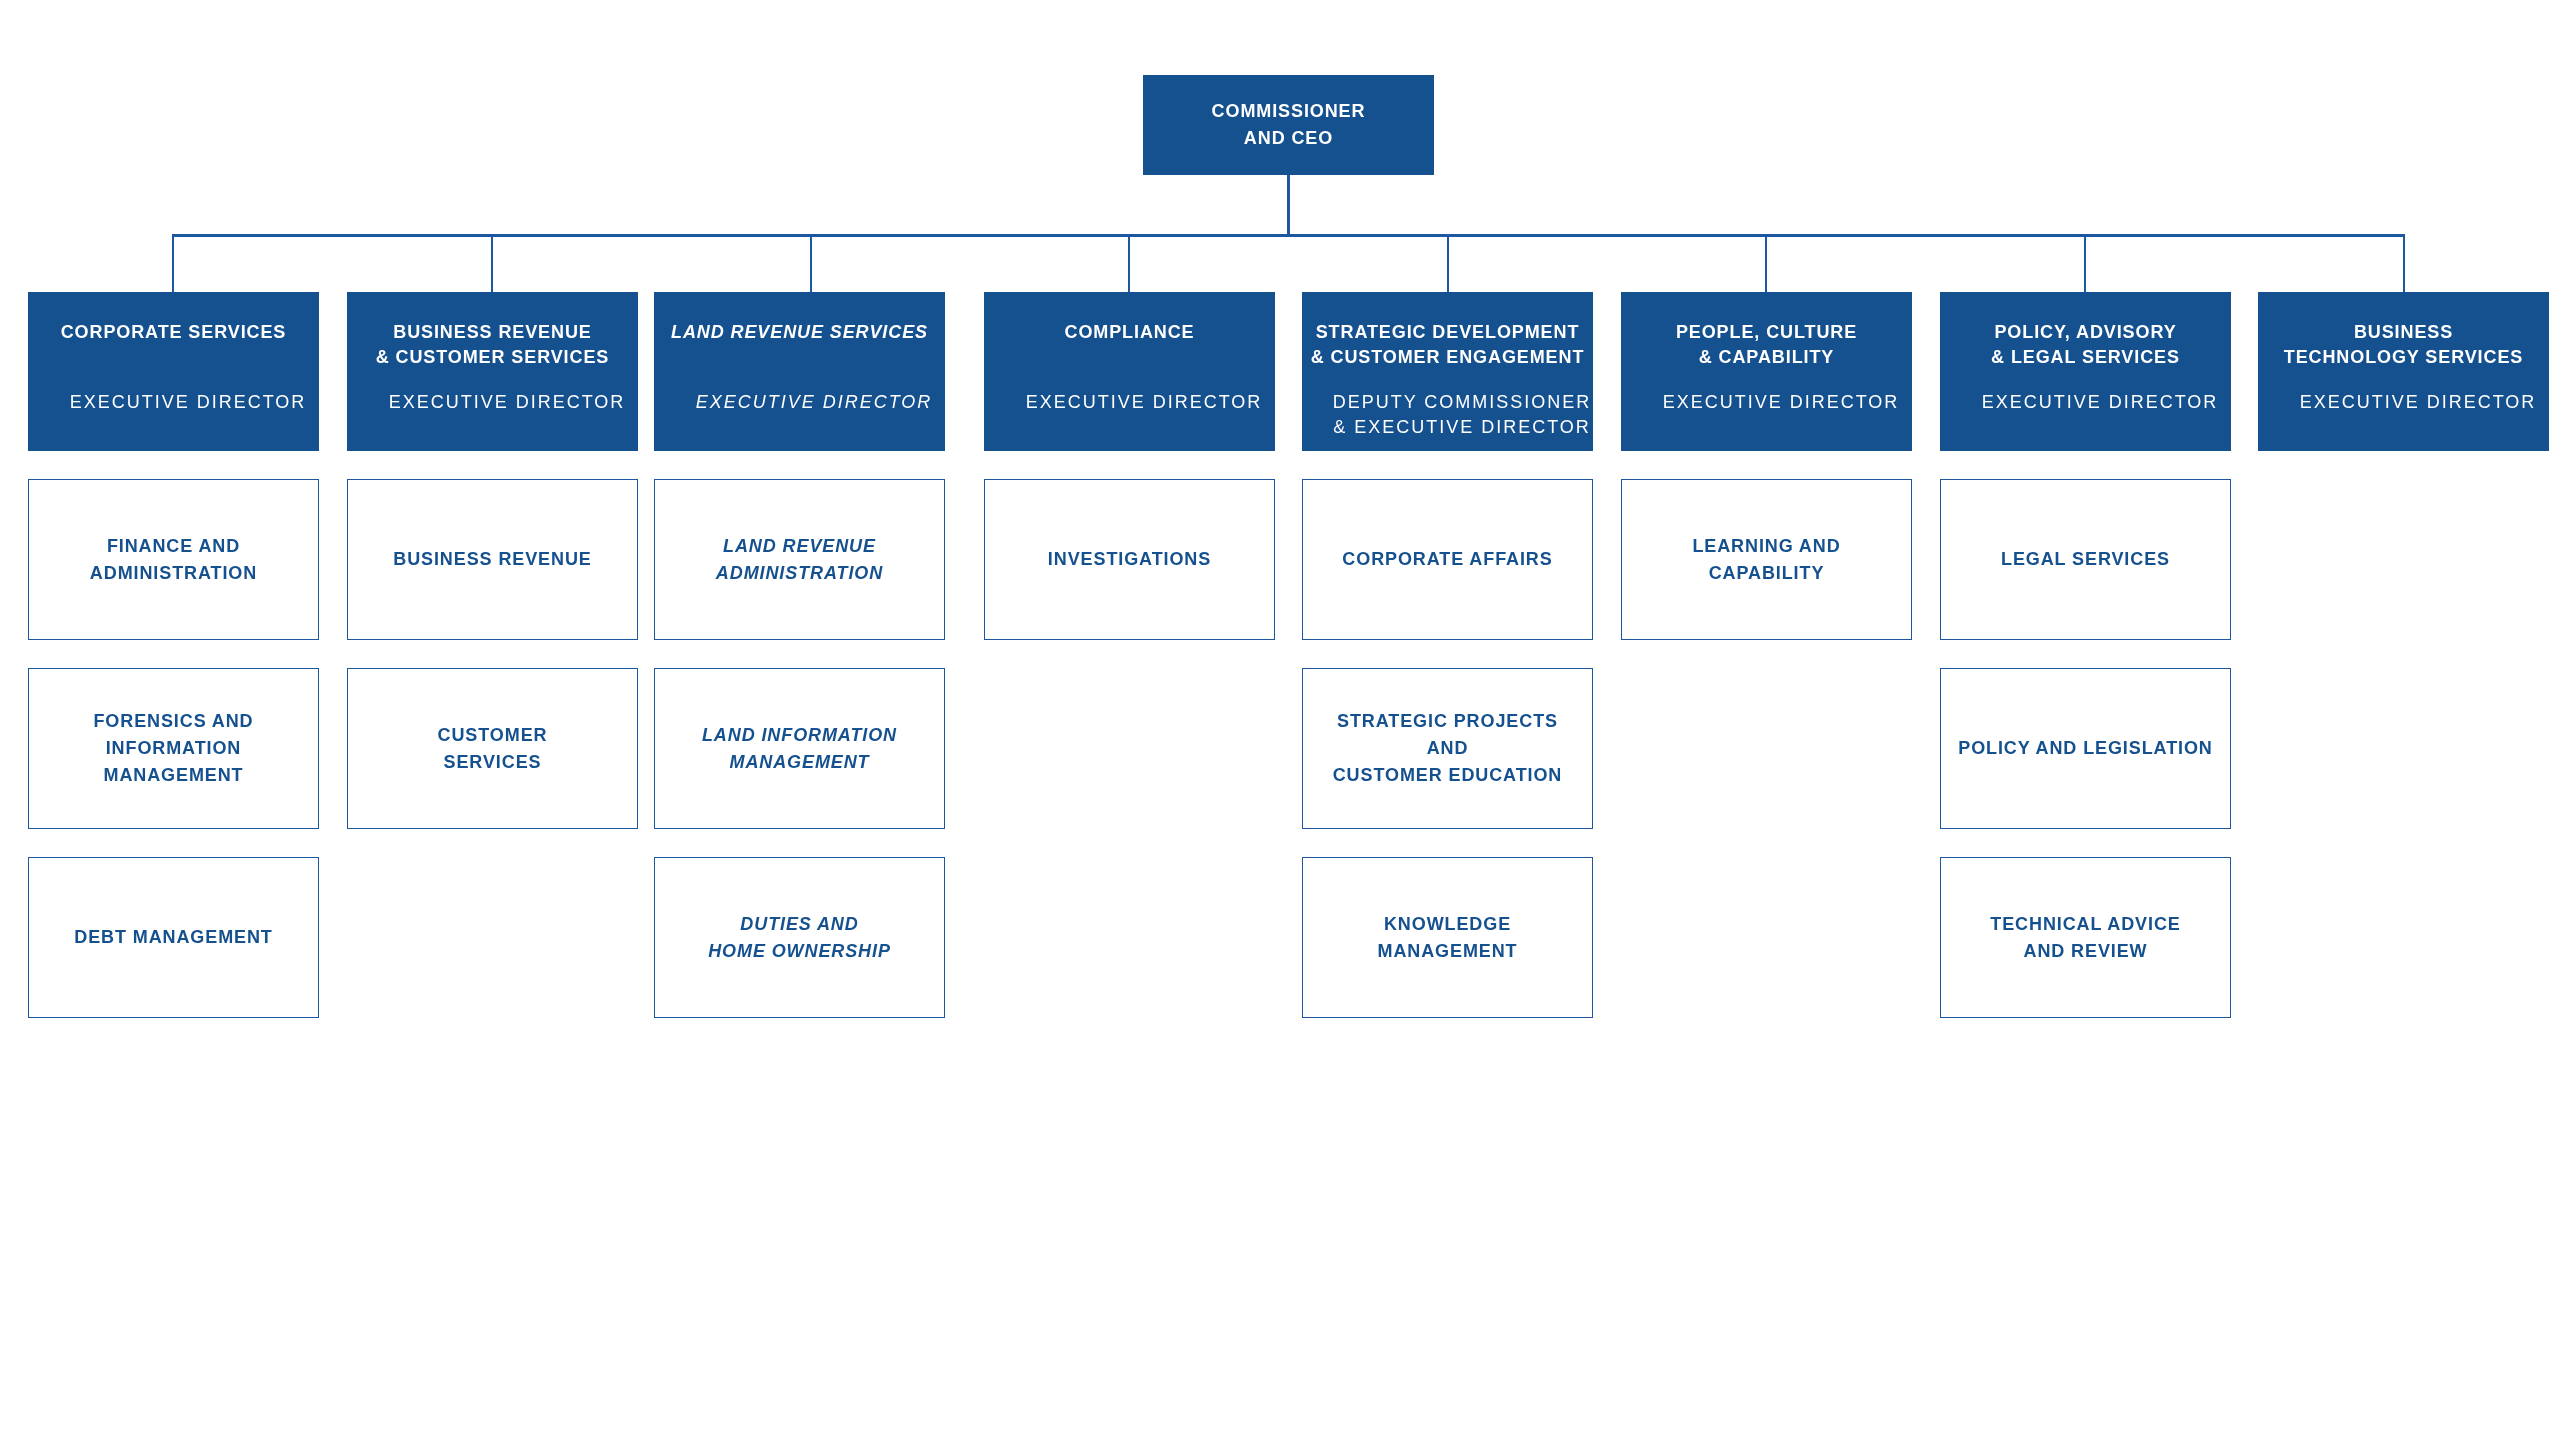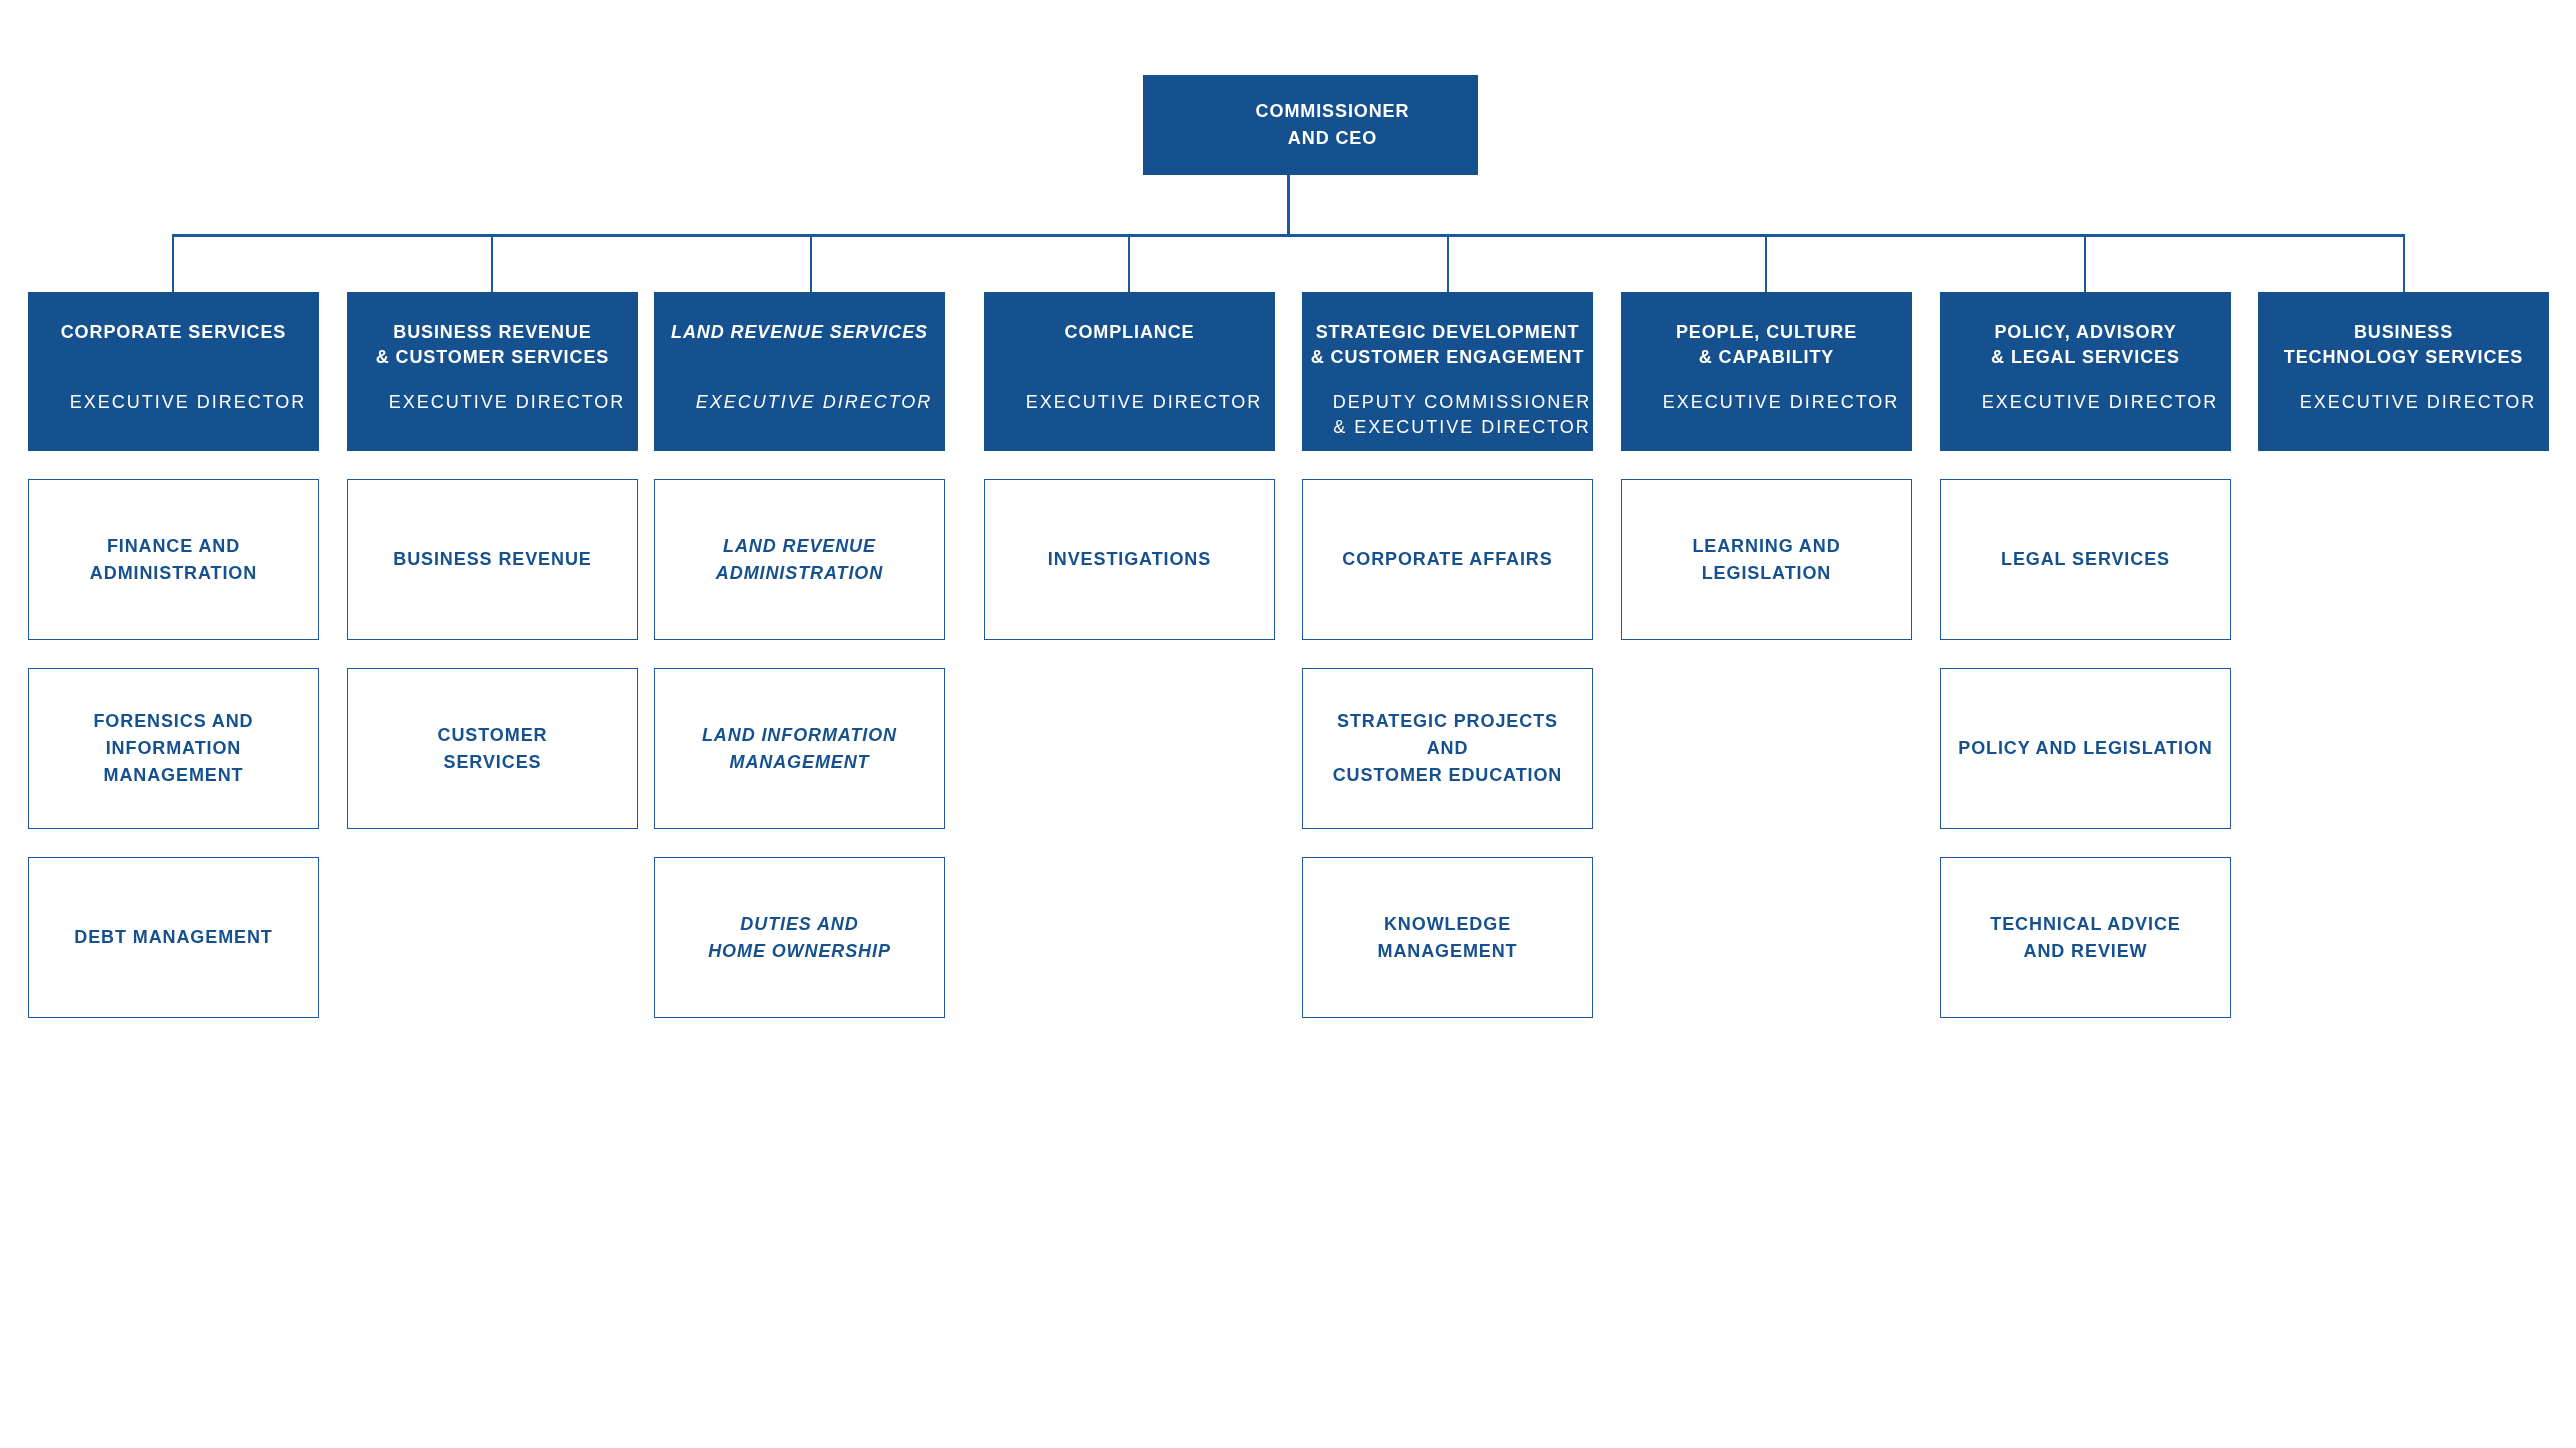--- a/index.html
+++ b/index.html
@@ -10,21 +10,21 @@
   }
   html,body{margin:0;padding:0;background:var(--bg);}
   body{font-family:"Liberation Sans",sans-serif;}
   .chart{position:relative;width:2576px;height:1448px;background:var(--bg);overflow:hidden;}
 
   
   .ceo-box{
     position:absolute;left:1143px;top:75px;width:291px;height:100px;
     background:var(--blue);color:var(--text-on-blue);
     display:flex;flex-direction:column;align-items:center;justify-content:center;
-    text-align:center;font-weight:bold;font-size:18px;line-height:27px;letter-spacing:0.9px;padding-left:44px;
+    text-align:center;font-weight:bold;font-size:18px;line-height:27px;letter-spacing:0.9px;
   }
 
   
   .connector{position:absolute;background:var(--line);}
   .drop{left:1287px;top:175px;width:2.7px;height:62px;}
   .hline{left:172px;top:234px;width:2233px;height:2.7px;}
   .stub{width:1.8px;top:236px;height:56px;}
 
   
   .column{position:absolute;top:292px;width:238px;}
@@ -164,21 +164,21 @@
       <div class="dept-title">
           <div>PEOPLE, CULTURE</div>
           <div>&amp; CAPABILITY</div>
         </div>
       <div class="dept-subtitle">
           <div>EXECUTIVE DIRECTOR</div>
         </div>
     </div>
       <div class="unit-box">
         <div>LEARNING AND</div>
-        <div>LEGISLATION</div>
+        <div>CAPABILITY</div>
       </div>
     </div>
 <div class="connector stub" style="left: 2084px;"></div>
   <div class="column" style="left: 1940px;">
     <div class="dept-box">
       <div class="dept-title">
           <div>POLICY, ADVISORY</div>
           <div>&amp; LEGAL SERVICES</div>
         </div>
       <div class="dept-subtitle">

